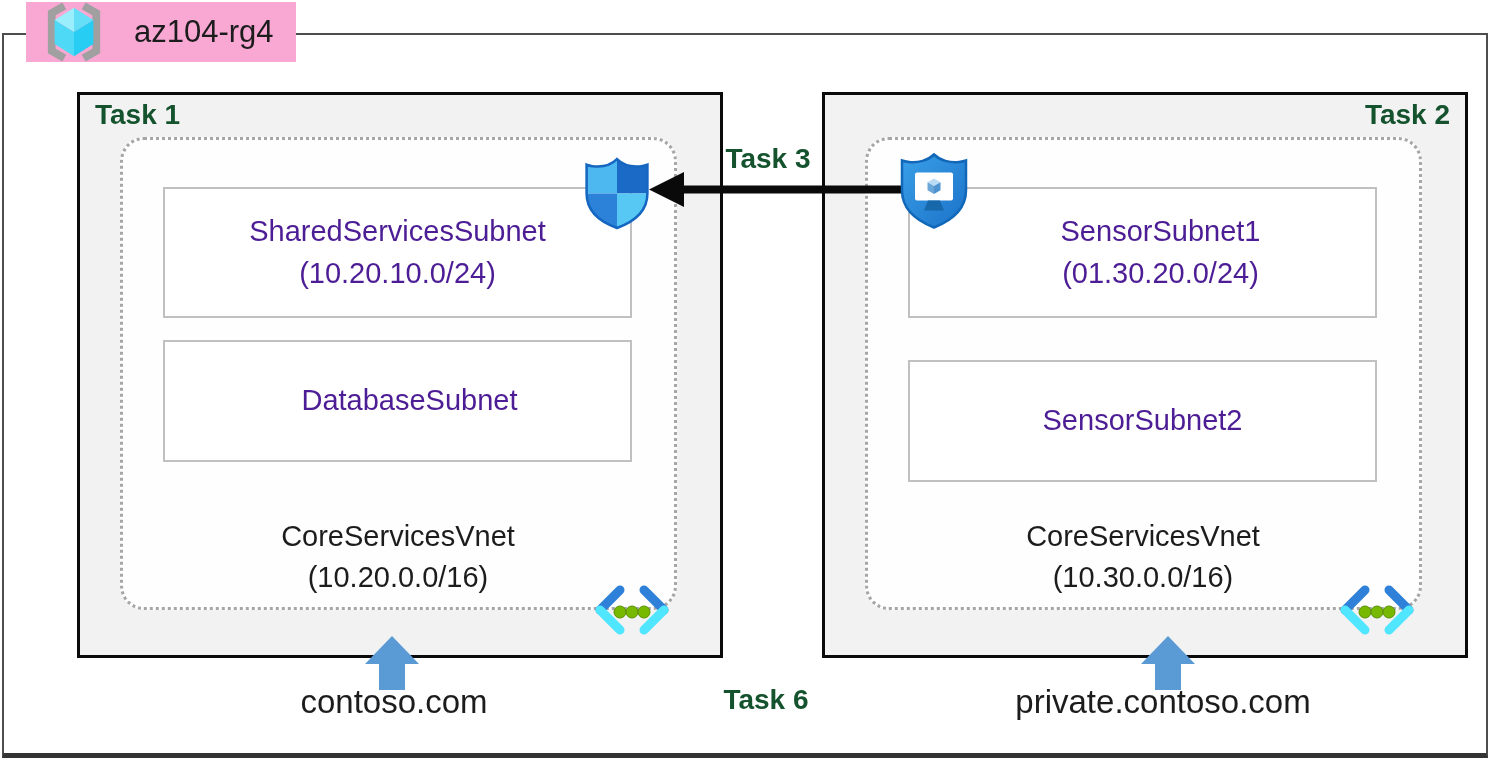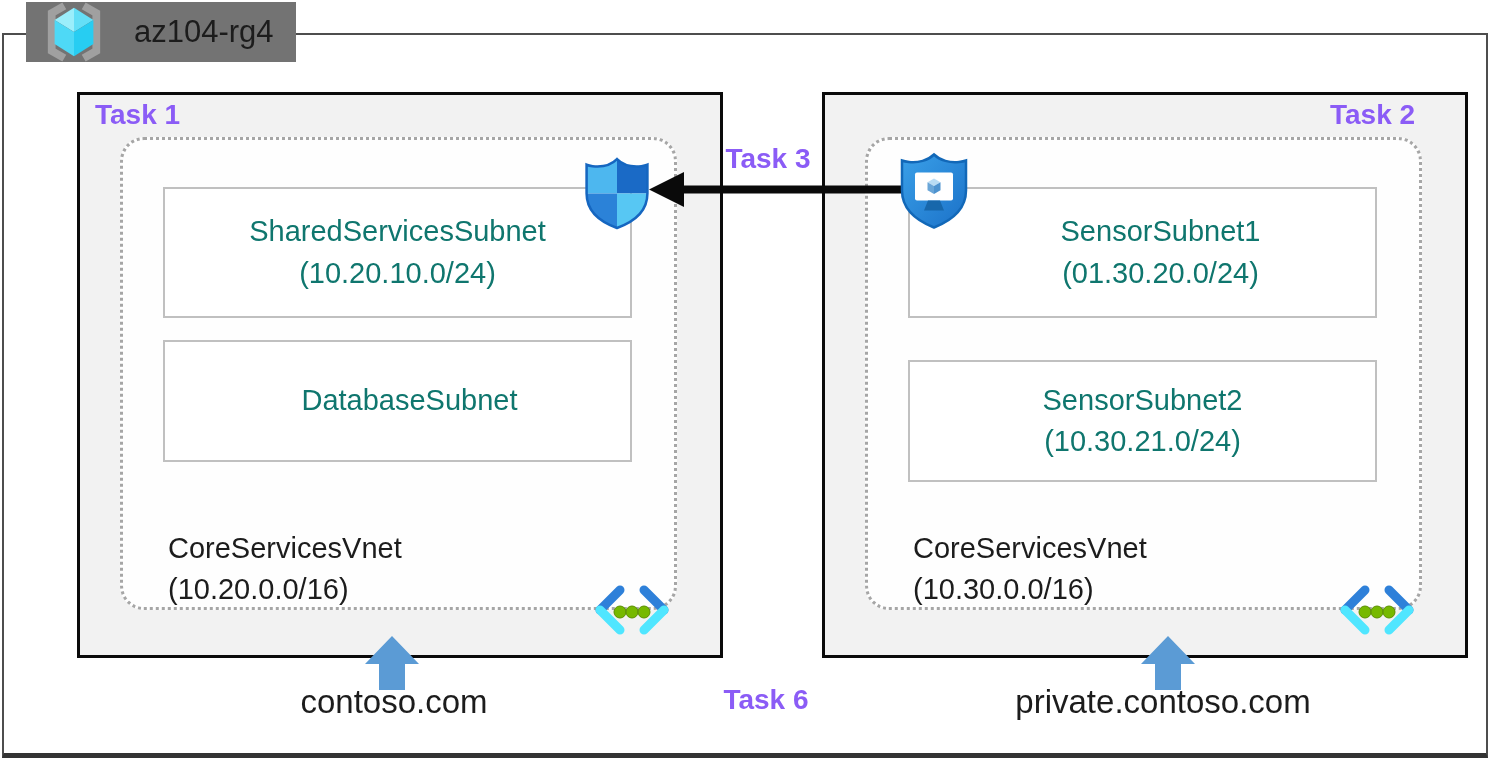--- a/index.html
+++ b/index.html
@@ -7,54 +7,54 @@
     position:relative;width:1490px;height:762px;background:#ffffff;
     font-family:"Liberation Sans","DejaVu Sans",sans-serif;overflow:hidden;
   }
   .outer-frame{
     position:absolute;left:2px;top:33px;width:1486px;height:725px;
     box-sizing:border-box;border:2px solid #4d4d4d;border-bottom:5px solid #333333;
     background:#ffffff;z-index:0;
   }
   .rg-header{
     position:absolute;left:26px;top:2px;height:60px;z-index:7;
-    display:flex;align-items:center;gap:20px;background:#737373;padding:0 22px 0 8px;
+    display:flex;align-items:center;gap:20px;background:#f9a8d4;padding:0 22px 0 8px;
   }
   .rg-label{font-size:31px;color:#1c1c1c;}
   .task-box{
     position:absolute;top:92px;width:646px;height:566px;box-sizing:border-box;
     background:#f2f2f2;border:3px solid #0a0a0a;z-index:1;
   }
   .task-box.left{left:77px;}
   .task-box.right{left:822px;}
   .task-label{
-    position:absolute;font-weight:bold;font-size:28px;color:#8b5cf6;z-index:2;
+    position:absolute;font-weight:bold;font-size:28px;color:#14532d;z-index:2;
   }
   .task1{left:95px;top:99px;}
-  .task2{left:1330px;top:99px;width:120px;}
+  .task2{left:1330px;top:99px;width:120px;text-align:right;}
   .task3{left:698px;top:143px;width:140px;text-align:center;}
   .task4{left:696px;top:684px;width:140px;text-align:center;}
   .vnet-dotted{
     position:absolute;top:137px;width:557px;height:473px;box-sizing:border-box;
     background:#fefefe;border:3px dotted #a6a6a6;border-radius:24px;z-index:2;
   }
   .vnet-dotted.left{left:120px;}
   .vnet-dotted.right{left:865px;}
   .subnet-box{
     position:absolute;width:469px;box-sizing:border-box;background:#ffffff;
     border:2px solid #c0c0c0;display:flex;flex-direction:column;justify-content:center;
-    align-items:center;text-align:center;font-size:29px;color:#0f766e;line-height:1.42;
+    align-items:center;text-align:center;font-size:29px;color:#4c1d95;line-height:1.42;
     z-index:3;
   }
   .sb-1{left:163px;top:187px;height:131px;}
   .sb-2{left:163px;top:340px;height:122px;padding-left:24px;}
   .sb-3{left:908px;top:187px;height:131px;padding-left:36px;}
   .sb-4{left:908px;top:340px;height:122px;margin-top:20px;}
   .vnet-label{
-    position:absolute;top:528px;width:460px;font-size:29px;
+    position:absolute;top:516px;width:460px;text-align:center;font-size:29px;
     color:#1c1c1c;line-height:1.42;z-index:3;
   }
   .vnet-label.left{left:168px;}
   .vnet-label.right{left:913px;}
   .dns-label{
     position:absolute;top:683px;width:420px;text-align:center;font-size:33px;
     color:#1c1c1c;z-index:3;
   }
   .dns-label.left{left:184px;}
   .dns-label.right{left:953px;}
@@ -98,21 +98,20 @@
   </div>
   <div class="subnet-box sb-2">
     <div>DatabaseSubnet</div>
   </div>
   <div class="subnet-box sb-3">
     <div>SensorSubnet1</div>
     <div>(01.30.20.0/24)</div>
   </div>
   <div class="subnet-box sb-4">
     <div>SensorSubnet2</div>
-    <div>(10.30.21.0/24)</div>
   </div>
 
   <div class="vnet-label left">
     <div>CoreServicesVnet</div>
     <div>(10.20.0.0/16)</div>
   </div>
   <div class="vnet-label right">
     <div>CoreServicesVnet</div>
     <div>(10.30.0.0/16)</div>
   </div>

